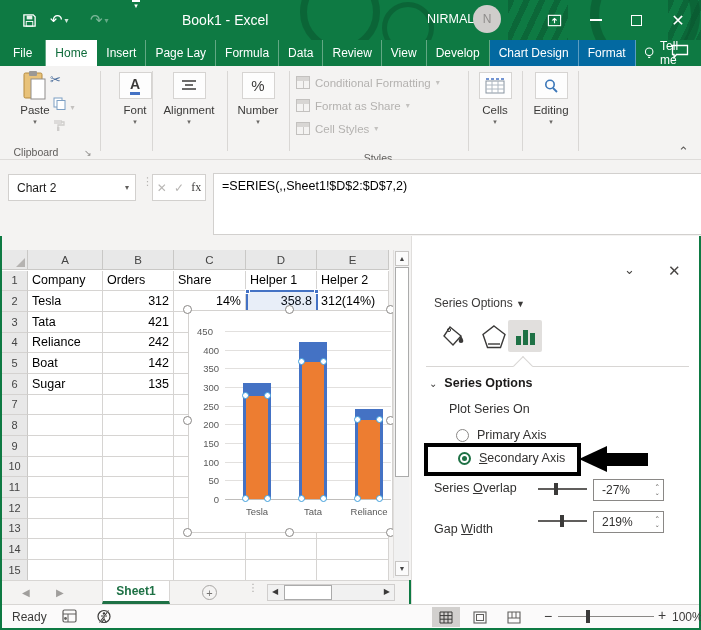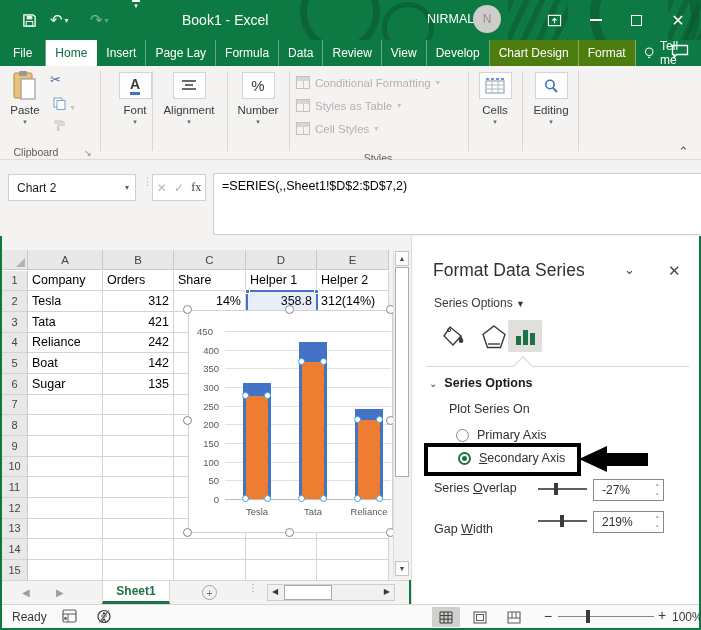--- a/index.html
+++ b/index.html
@@ -17,21 +17,21 @@
   .qat-caret { font-size:8px; color:#cfe6da; margin-left:2px; }
   #title-text { position:absolute; left:182px; top:12px; color:#fff; font-size:14px; white-space:nowrap; }
   #user-name { position:absolute; left:427px; top:12px; color:#fff; font-size:12.5px; }
   #avatar { position:absolute; left:473px; top:5px; width:28px; height:28px; border-radius:50%; background:#cfcdcb; color:#8f8d8b; font-size:12px; display:flex; align-items:center; justify-content:center; }
   .win-ctl { position:absolute; top:8px; width:28px; height:24px; display:flex; align-items:center; justify-content:center; color:#fff; }
   
   #tabrow { position:absolute; left:0; top:40px; width:701px; height:26px; background:#0e7a43; display:flex; align-items:stretch; }
   .tab { color:#fff; font-size:12px; padding:0 9px; display:flex; align-items:center; border-right:1px solid rgba(255,255,255,.35); white-space:nowrap; }
   .tab.first { border-left:none; padding:0 13px; }
   .tab.active { background:#fff; color:#0e6b3a; border-right:1px solid rgba(255,255,255,0); }
-  .tab.contextual { background:#4d7c0f; }
+  .tab.contextual { background:#0369a1; }
   #tellme { display:flex; align-items:center; color:#fff; font-size:12px; padding:0 8px; gap:6px; }
   #comment-icon { position:absolute; right:12px; top:44px; }
   
   #ribbon { position:absolute; left:0; top:66px; width:701px; height:94px; background:#f4f3f2; border-bottom:1px solid #dedcda; }
   .rdiv { position:absolute; top:5px; height:80px; width:1px; background:#d9d7d5; }
   .big-btn { position:absolute; text-align:center; color:#3b3a39; font-size:11.5px; }
   .icon-box { width:33px; height:27px; background:#fdfdfd; border:1px solid #d6d4d2; margin:0 auto; display:flex; align-items:center; justify-content:center; }
   .btn-caret { color:#6a6866; font-size:7px; margin-top:2px; }
   .group-label { position:absolute; top:80px; font-size:10.5px; color:#605e5c; width:100px; text-align:center; }
   .styles-item { position:absolute; left:296px; display:flex; align-items:center; gap:5px; color:#b4b2b0; font-size:11.5px; white-space:nowrap; }
@@ -188,21 +188,21 @@
     </div>
   </div>
   <div id="comment-icon">
     <svg width="18" height="15" viewBox="0 0 18 15">
         <path d="M1.5 1.5h15v9h-11l-2.5 3v-3h-1.5z" fill="none" stroke="#fff" stroke-width="1.3"></path>
       </svg>
   </div>
 
   <div id="ribbon">
 
-    <div class="big-btn" style="left:7px; top:4px; width:36px;">
+    <div class="big-btn" style="left:17px; top:4px; width:36px;">
       <svg width="26" height="32" viewBox="0 0 26 32">
         <rect x="2" y="3" width="18" height="25" rx="1.5" fill="#e8c27a" stroke="#b58a3e"></rect>
         <rect x="7" y="1" width="8" height="5" rx="1" fill="#9b9895"></rect>
         <rect x="9" y="9" width="14" height="20" fill="#fff" stroke="#8f8d8b"></rect>
       </svg>
       <div>Paste</div>
       <div class="btn-caret">▾</div>
     </div>
     <div style="position:absolute; left:50px; top:6px; color:#4a6d9b; font-size:13px;"><span>✂</span></div>
     <div style="position:absolute; left:53px; top:30px;">
@@ -252,21 +252,21 @@
     </div>
     <div class="rdiv" style="left:289px;"></div>
 
     <div class="styles-item" style="top:10px;">
       <div class="mini-grid"></div>
       <span>Conditional Formatting</span>
       <span class="gray-caret">▾</span>
     </div>
     <div class="styles-item" style="top:33px;">
       <div class="mini-grid"></div>
-      <span>Styles as Table</span>
+      <span>Format as Share</span>
       <span class="gray-caret">▾</span>
     </div>
     <div class="styles-item" style="top:56px;">
       <div class="mini-grid"></div>
       <span>Cell Styles</span>
       <span class="gray-caret">▾</span>
     </div>
     <div class="group-label" style="left:328px;margin-top:6px;">Styles</div>
     <div class="rdiv" style="left:468px;"></div>
 
@@ -474,21 +474,20 @@
       <div class="frame-handle" style="left: 386px; top: 528px;"></div>
     </div>
 
   <div id="vscroll">
     <div class="sb-arrow" style="top:1px;">▲</div>
     <div id="vthumb"></div>
     <div class="sb-arrow" style="top:311px;">▼</div>
   </div>
 
   <div id="pane">
-    <div id="pane-title">Format Data Series</div>
     <div class="pane-hbtn" style="left:212px;">⌄</div>
     <div class="pane-hbtn" style="left:256px; font-size:15px;"><span>✕</span></div>
 
     <div id="series-options-dd">
       <span>Series Options</span>
       <span style="color:#3b3a39; font-size:9px;">▼</span>
     </div>
 
     <div class="pane-icon" style="left:26px;">
       <svg width="28" height="26" viewBox="0 0 28 26">

